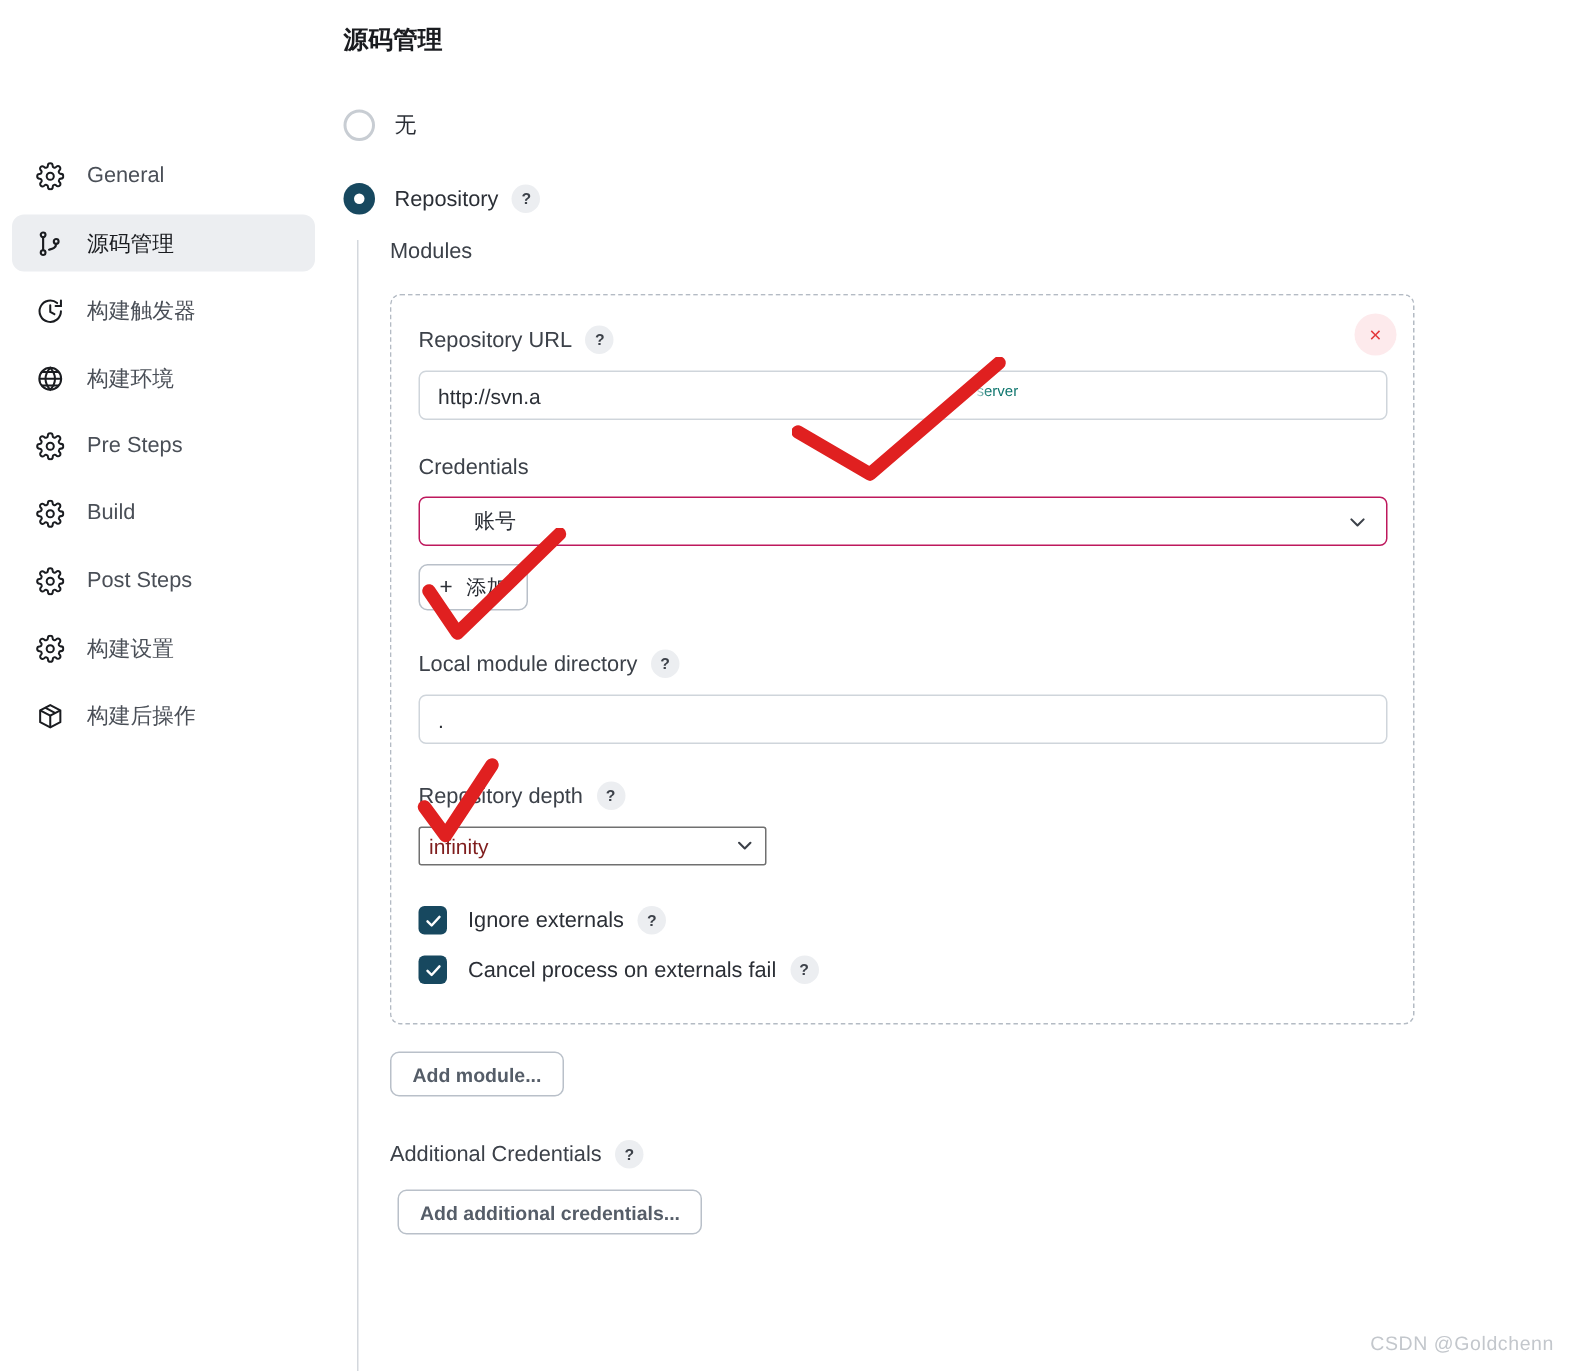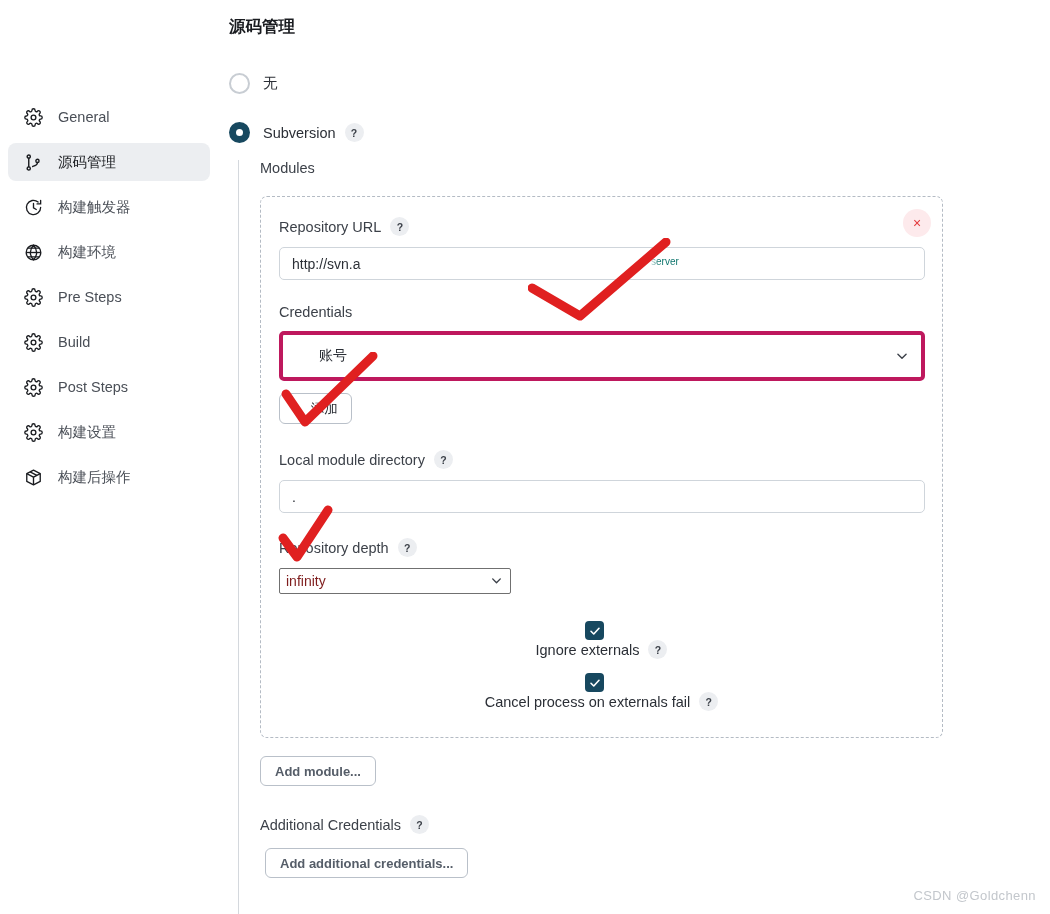--- a/index.html
+++ b/index.html
@@ -171,22 +171,22 @@
     color: #2b2f36;
     font-family: "Liberation Sans", sans-serif;
     display: flex;
     align-items: center;
     position: relative;
     overflow: hidden;
     cursor: text;
   }
   .select-input {
     width: 646px;
-    height: 50px;
-    border: 4px solid #be185d;
+    height: 33px;
+    border: 1px solid #be185d;
     border-radius: 5px;
     background: #ffffff;
     padding: 0 12px;
     font-size: 14px;
     color: #2b2f36;
     display: flex;
     align-items: center;
     justify-content: space-between;
     cursor: pointer;
   }
@@ -248,21 +248,20 @@
     align-items: center;
     justify-content: space-between;
     font-family: "Liberation Sans", sans-serif;
     cursor: pointer;
   }
 
   .cb-row {
     display: flex;
     align-items: center;
     margin-bottom: 14px;
-    flex-direction: column;
   }
   .cb {
     width: 19px; height: 19px;
     border-radius: 4px;
     background: #17485f;
     margin-right: 14px;
     flex: 0 0 19px;
     display: flex;
     align-items: center;
     justify-content: center;
@@ -405,21 +404,21 @@
 
     <div class="page-title">源码管理</div>
 
     <div class="radio-row" style="top:73px;">
       <span class="radio"></span>
       <span class="radio-label">无</span>
     </div>
 
     <div class="radio-row" style="top:122px;">
       <span class="radio checked"></span>
-      <span class="radio-label">Subversion</span>
+      <span class="radio-label">Repository</span>
       <span class="help">?</span>
     </div>
 
     <div class="sv-body">
 
       <div class="section-label">Modules</div>
 
       <div class="module-box">
 
         <button class="close-btn">×</button>

